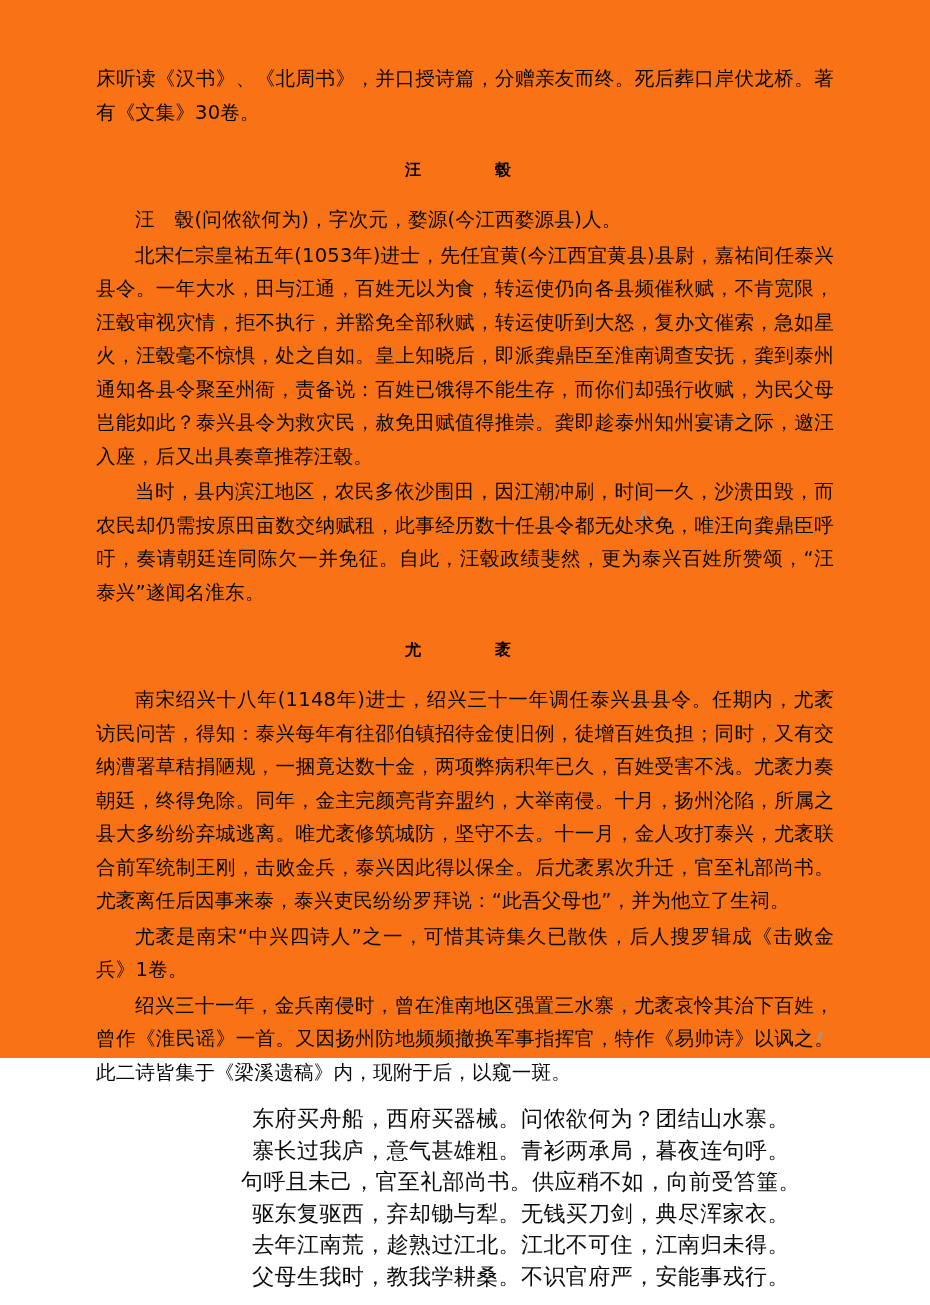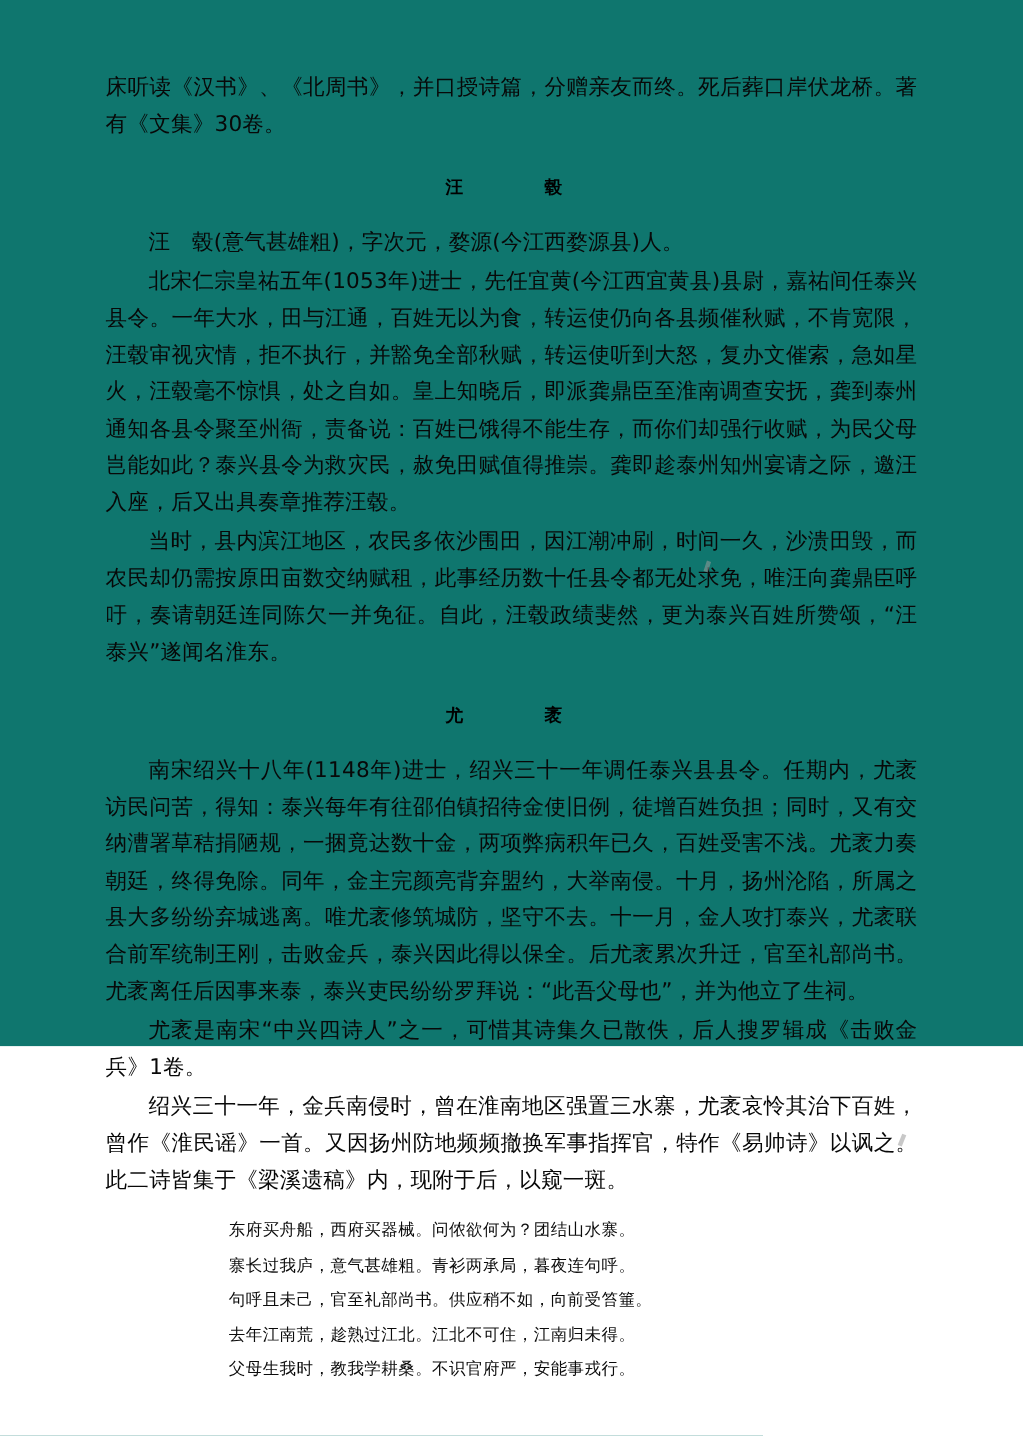--- a/index.html
+++ b/index.html
@@ -12,24 +12,24 @@
     height: 1305px;
     font-family: "DejaVu Sans", "Liberation Sans", sans-serif;
     color: #0a0a0a;
     position: relative;
     overflow: hidden;
   }
   .page {
     position: absolute;
     left: 0; top: 0;
     width: 930px;
-    height: 951px;
+    height: 1058px;
     box-sizing: border-box;
     padding: 62px 96px 40px 96px;
-    background: #0f766e;
+    background: #f97316;
   }
   .col {
     width: 738px;
     margin: 0 auto;
   }
   p.body-par {
     margin: 0 0 2px 0;
     font-size: 19.6px;
     line-height: 33.5px;
     text-align: justify;
@@ -48,57 +48,59 @@
     margin: 26px 0 18px 0;
     letter-spacing: 14px;
     line-height: 30px;
     color: #000;
   }
   .poem {
     margin: 14px 0 0 0;
     padding-left: 112px;
   }
   .poem-line {
-    font-size: 15px;
+    font-size: 22px;
     line-height: 31.5px;
     letter-spacing: 0.4px;
     white-space: nowrap;
     color: #0b0b0b;
+    text-align: center;
   }
   
   .speck {
     position: absolute;
     background: #9a9a9a;
     opacity: .55;
   }
 </style>
 </head>
 <body>
 
 <div class="page">
   <div class="col">
 
     <p class="body-par">床听读《汉书》、《北周书》，并口授诗篇，分赠亲友而终。死后葬口岸伏龙桥。著有《文集》30卷。</p>
 
     <h2 class="sec-title">汪　　毂</h2>
 
-    <p class="body-par indent">汪　毂(意气甚雄粗)，字次元，婺源(今江西婺源县)人。</p>
+    <p class="body-par indent">汪　毂(问侬欲何为)，字次元，婺源(今江西婺源县)人。</p>
     <p class="body-par indent">北宋仁宗皇祐五年(1053年)进士，先任宜黄(今江西宜黄县)县尉，嘉祐间任泰兴县令。一年大水，田与江通，百姓无以为食，转运使仍向各县频催秋赋，不肯宽限，汪毂审视灾情，拒不执行，并豁免全部秋赋，转运使听到大怒，复办文催索，急如星火，汪毂毫不惊惧，处之自如。皇上知晓后，即派龚鼎臣至淮南调查安抚，龚到泰州通知各县令聚至州衙，责备说：百姓已饿得不能生存，而你们却强行收赋，为民父母岂能如此？泰兴县令为救灾民，赦免田赋值得推崇。龚即趁泰州知州宴请之际，邀汪入座，后又出具奏章推荐汪毂。</p>
     <p class="body-par indent">当时，县内滨江地区，农民多依沙围田，因江潮冲刷，时间一久，沙溃田毁，而农民却仍需按原田亩数交纳赋租，此事经历数十任县令都无处求免，唯汪向龚鼎臣呼吁，奏请朝廷连同陈欠一并免征。自此，汪毂政绩斐然，更为泰兴百姓所赞颂，“汪泰兴”遂闻名淮东。</p>
 
     <h2 class="sec-title">尤　　袤</h2>
 
     <p class="body-par indent">南宋绍兴十八年(1148年)进士，绍兴三十一年调任泰兴县县令。任期内，尤袤访民问苦，得知：泰兴每年有往邵伯镇招待金使旧例，徒增百姓负担；同时，又有交纳漕署草秸捐陋规，一捆竟达数十金，两项弊病积年已久，百姓受害不浅。尤袤力奏朝廷，终得免除。同年，金主完颜亮背弃盟约，大举南侵。十月，扬州沦陷，所属之县大多纷纷弃城逃离。唯尤袤修筑城防，坚守不去。十一月，金人攻打泰兴，尤袤联合前军统制王刚，击败金兵，泰兴因此得以保全。后尤袤累次升迁，官至礼部尚书。尤袤离任后因事来泰，泰兴吏民纷纷罗拜说：“此吾父母也”，并为他立了生祠。</p>
     <p class="body-par indent">尤袤是南宋“中兴四诗人”之一，可惜其诗集久已散佚，后人搜罗辑成《击败金兵》1卷。</p>
     <p class="body-par indent">绍兴三十一年，金兵南侵时，曾在淮南地区强置三水寨，尤袤哀怜其治下百姓，曾作《淮民谣》一首。又因扬州防地频频撤换军事指挥官，特作《易帅诗》以讽之。此二诗皆集于《梁溪遗稿》内，现附于后，以窥一斑。</p>
 
     <div class="poem">
       <div class="poem-line">东府买舟船，西府买器械。问侬欲何为？团结山水寨。</div>
       <div class="poem-line">寨长过我庐，意气甚雄粗。青衫两承局，暮夜连句呼。</div>
       <div class="poem-line">句呼且未己，官至礼部尚书。供应稍不如，向前受笞箠。</div>
+      <div class="poem-line">驱东复驱西，弃却锄与犁。无钱买刀剑，典尽浑家衣。</div>
       <div class="poem-line">去年江南荒，趁熟过江北。江北不可住，江南归未得。</div>
       <div class="poem-line">父母生我时，教我学耕桑。不识官府严，安能事戎行。</div>
 
     </div>
 
   </div>
 
   <span class="speck" style="left:641px; top:510px; width:4px; height:10px; transform:rotate(18deg);"></span>
   <span class="speck" style="left:818px; top:1031px; width:4px; height:11px; transform:rotate(22deg);"></span>
 </div>

